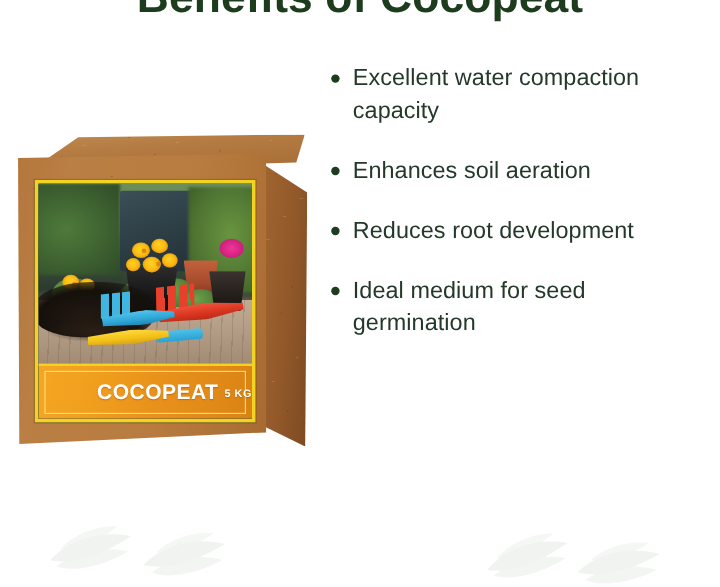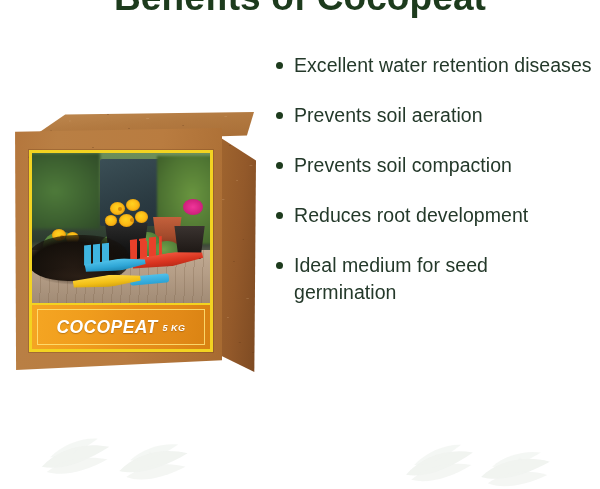--- a/index.html
+++ b/index.html
@@ -223,23 +223,22 @@
     position:absolute;left:0;right:0;bottom:0;height:44px;
     background:linear-gradient(100deg,#f5a623 0%,#f09d1d 30%,#e8901a 58%,#e28a18 80%,#d98212 100%);
     border-top:2px solid #f3d321;
   }
   .band-inner{
     position:absolute;left:5px;right:5px;top:4px;bottom:4px;
     border:1px solid rgba(255,228,120,.85);
   }
   .band-text{
     position:absolute;left:0;right:0;top:50%;transform:translateY(-50%);
-    text-align:center;color:#ffffff;
+    text-align:right;color:#ffffff;
     white-space:nowrap;
-    font-style:italic;
   }
   .band-name{
     font-size:17.5px;font-weight:700;letter-spacing:.4px;
     text-shadow:0 1px 1px rgba(140,80,8,.5);
   }
   .band-weight{
     font-size:9px;font-weight:700;letter-spacing:.5px;
     margin-left:5px;vertical-align:2px;
     text-shadow:0 1px 1px rgba(140,80,8,.5);
   }
@@ -325,32 +324,28 @@
         </div>
 
       </div>
     </div>
   </div>
 
   <div id="bullets">
 
     <div class="bullet-row">
       <span class="bullet-dot"></span>
-      <span class="bullet-text">Excellent water retention diseases</span>
+      <span class="bullet-text">Excellent water compaction capacity</span>
     </div>
 
     <div class="bullet-row">
       <span class="bullet-dot"></span>
-      <span class="bullet-text">Prevents soil aeration</span>
-    </div>
-
-    <div class="bullet-row">
-      <span class="bullet-dot"></span>
-      <span class="bullet-text">Prevents soil compaction</span>
-    </div>
+      <span class="bullet-text">Enhances soil aeration</span>
+    </div>
+
 
     <div class="bullet-row">
       <span class="bullet-dot"></span>
       <span class="bullet-text">Reduces root development</span>
     </div>
 
 
     <div class="bullet-row">
       <span class="bullet-dot"></span>
       <span class="bullet-text">Ideal medium for seed germination</span>

